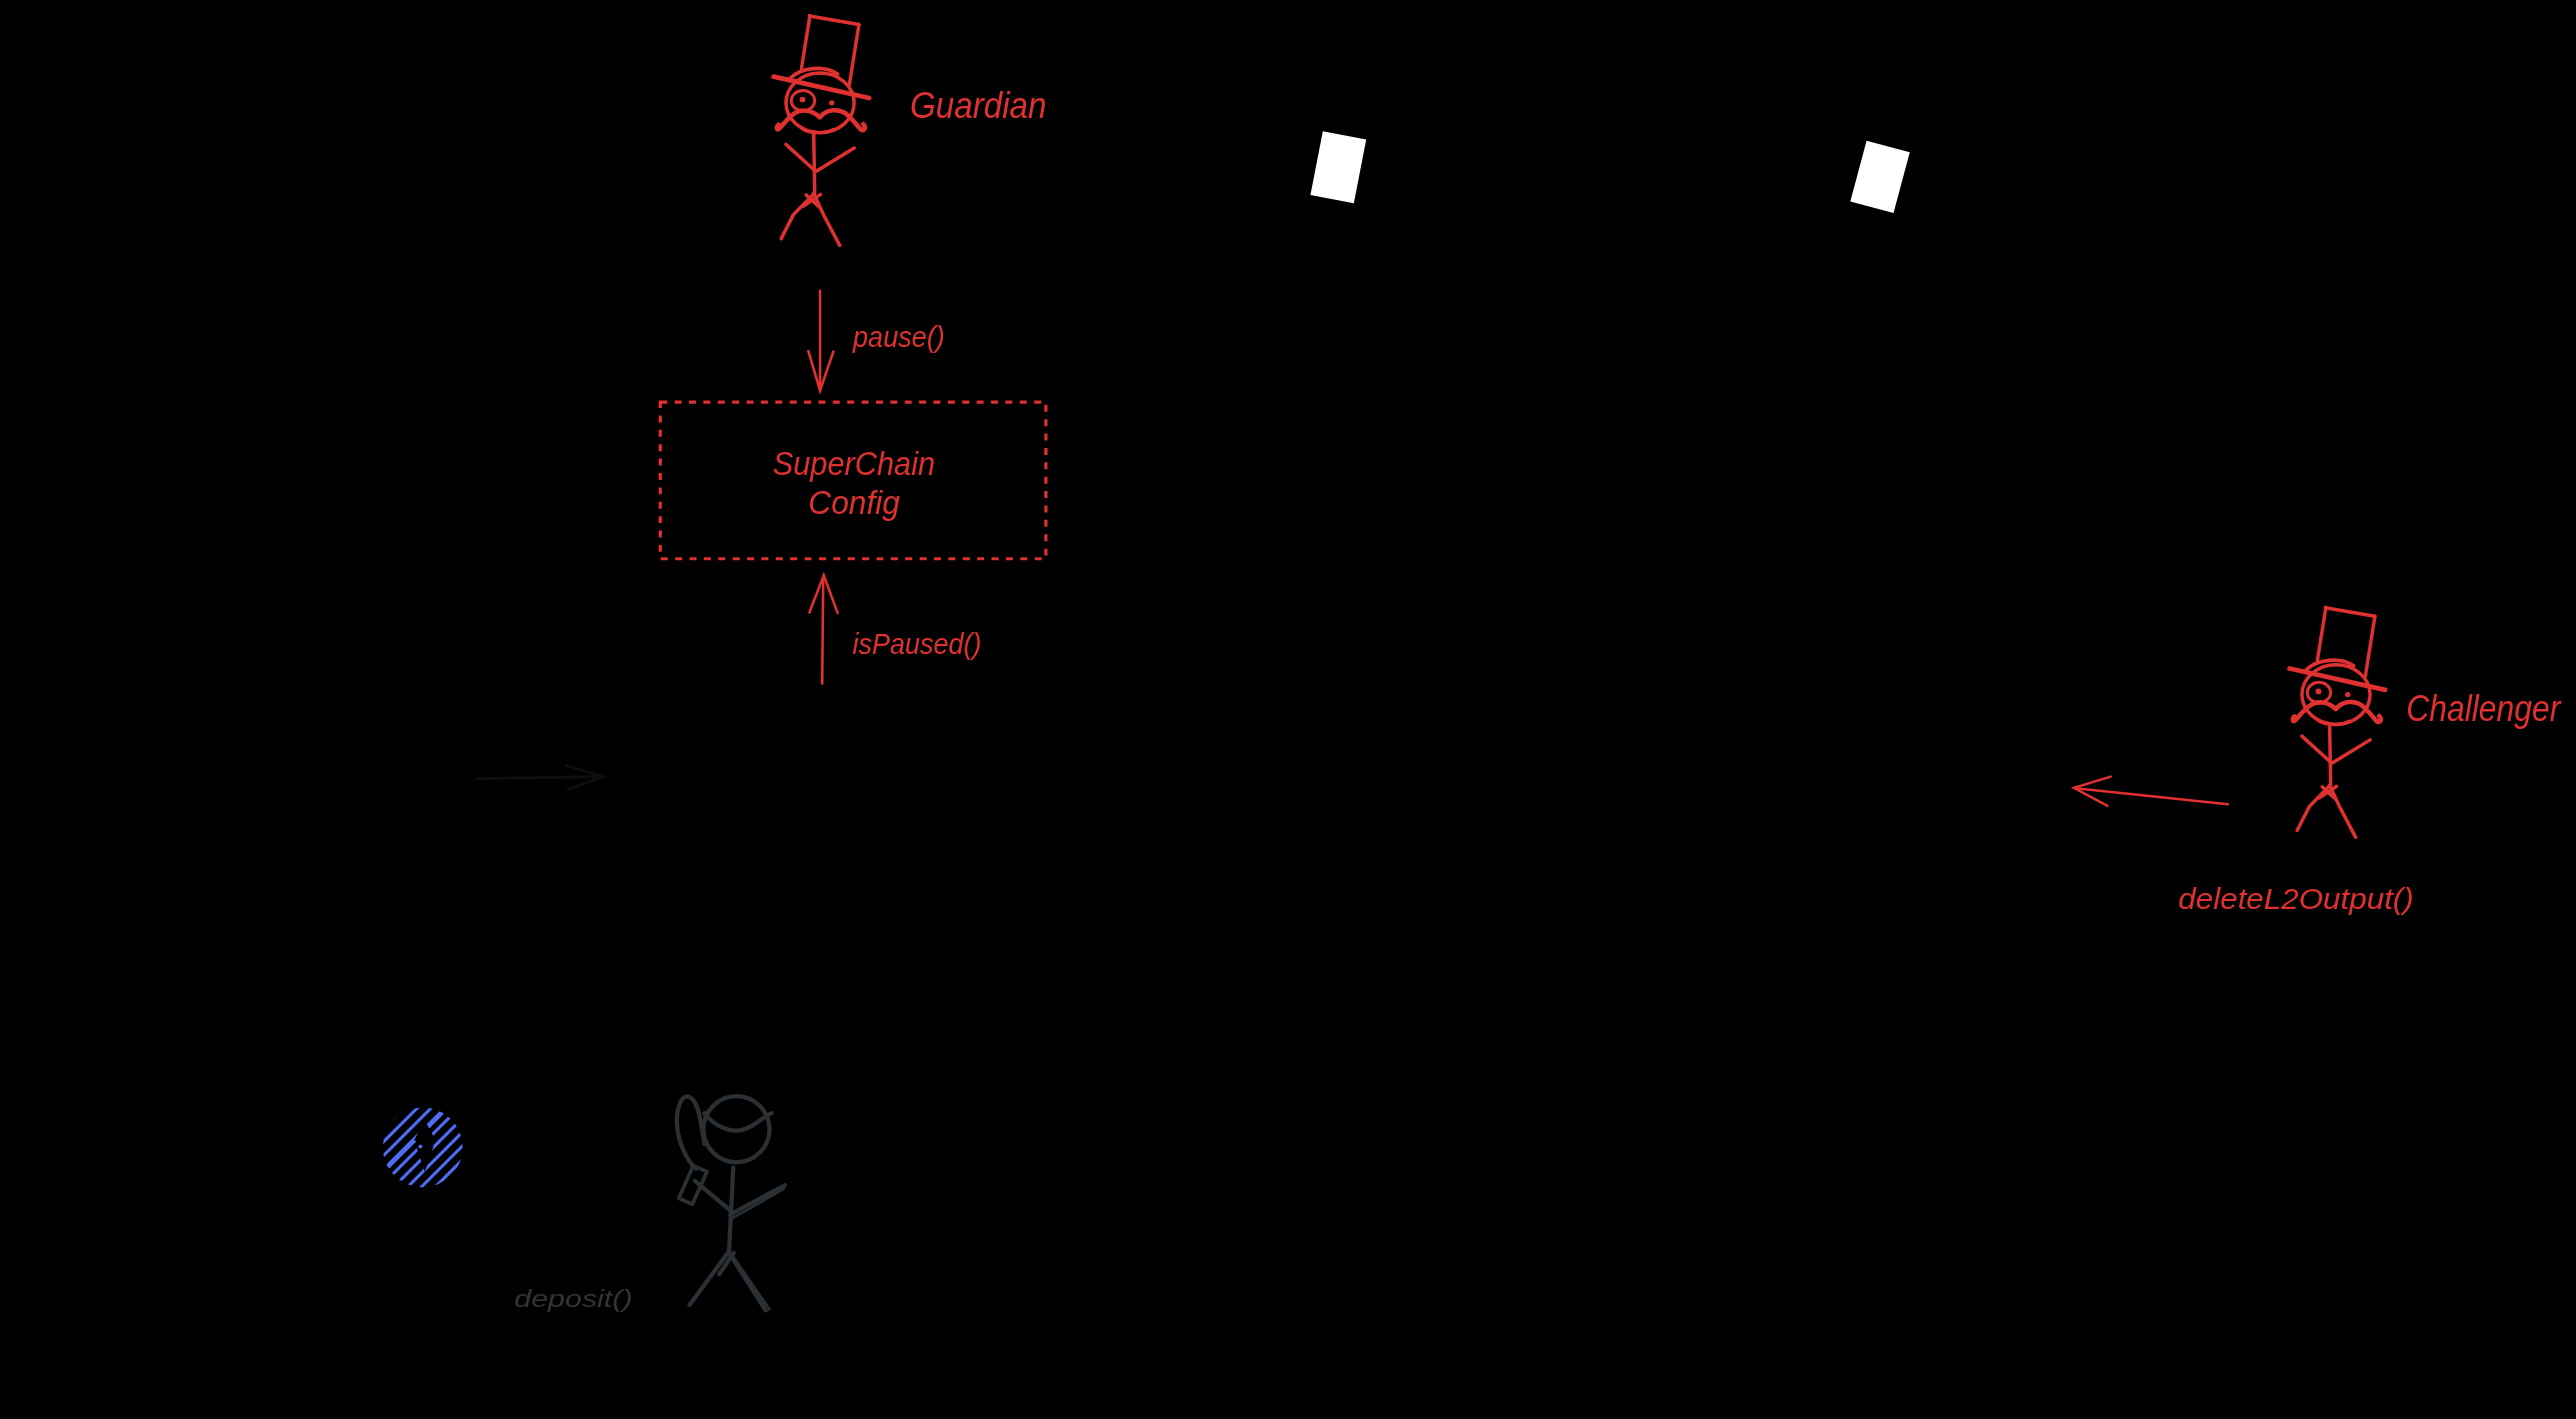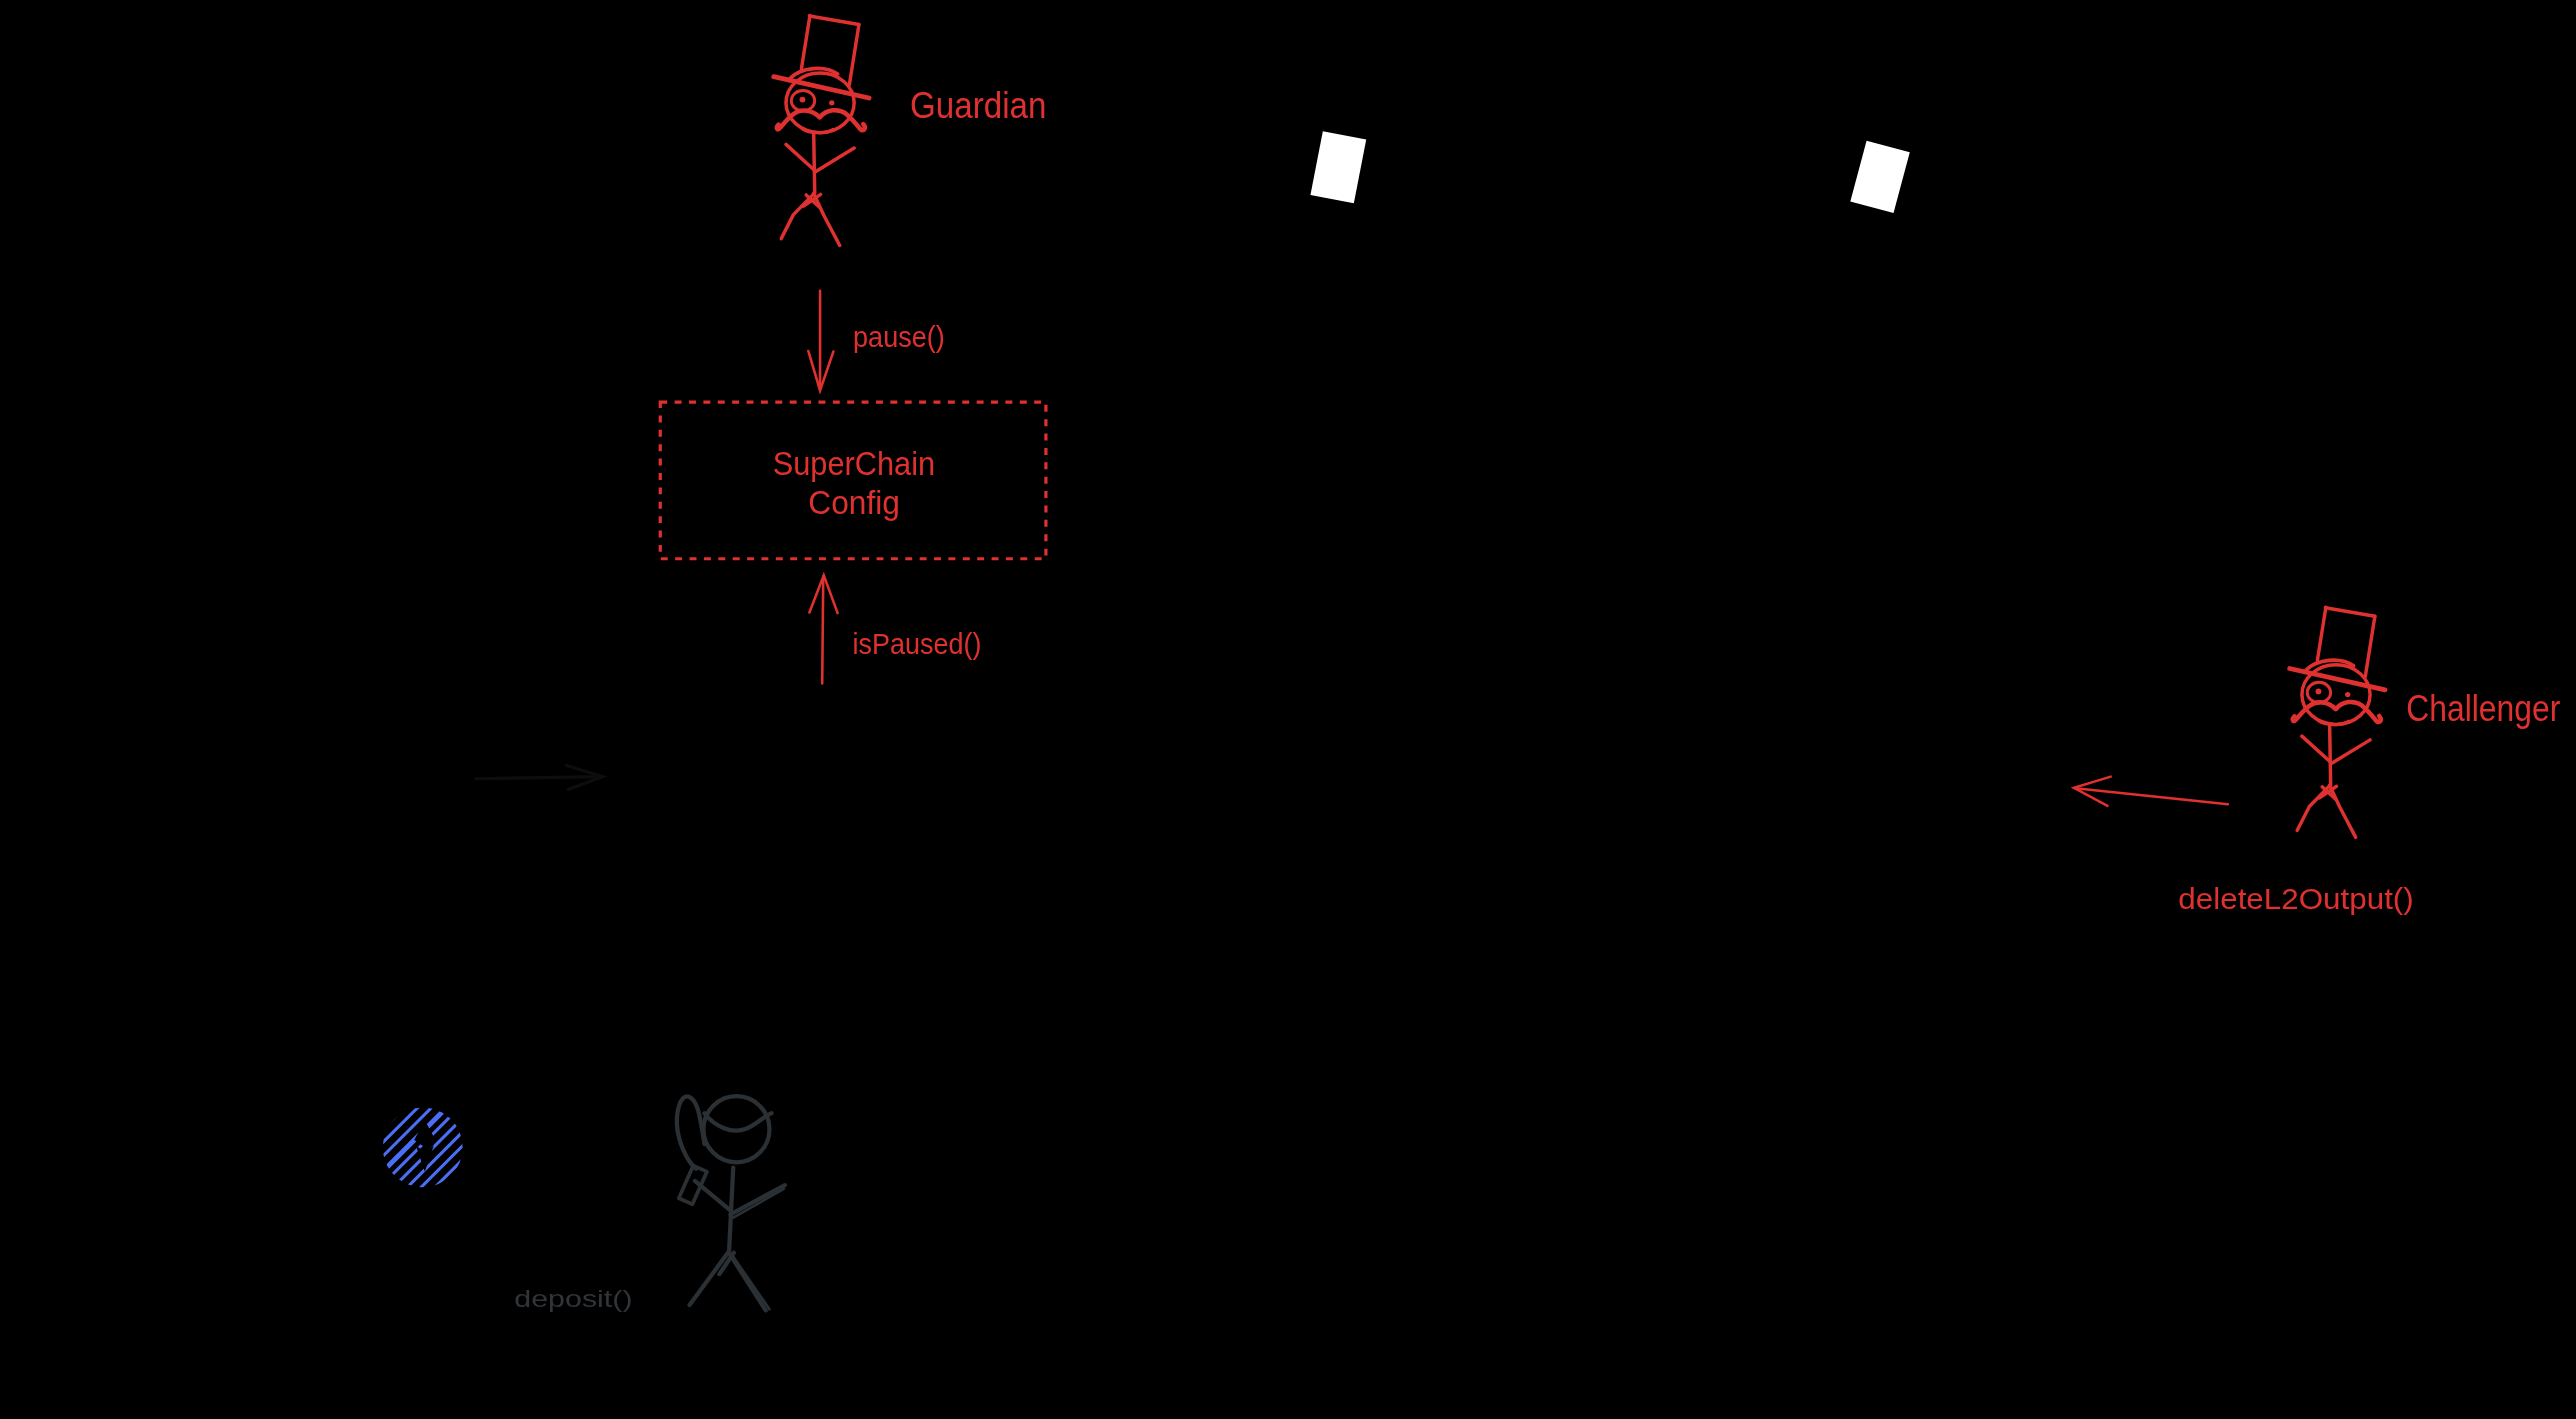--- a/index.html
+++ b/index.html
@@ -1,16 +1,16 @@
 <!DOCTYPE html>
 <html style="font-size:8.5px"><head>
 <meta charset="utf-8">
 <style>
   html,body{margin:0;padding:0;background:#000;}
-  .stage{position:relative;width:2576px;height:1419px;background:#000;overflow:hidden;}
+  .stage{position:relative;width:2576px;height:1419px;background:#000;overflow:hidden;font-style:italic;}
   svg{position:absolute;top:0;left:0;}
   text{font-family:"Liberation Sans", sans-serif;}
 </style>
 </head>
 <body>
 <div class="stage">
 <svg width="2576" height="1419" viewBox="0 0 4835 2664">
 
   <g id="gent" fill="none" stroke="#e03131" stroke-width="6.5" stroke-linecap="round" stroke-linejoin="round">
 

